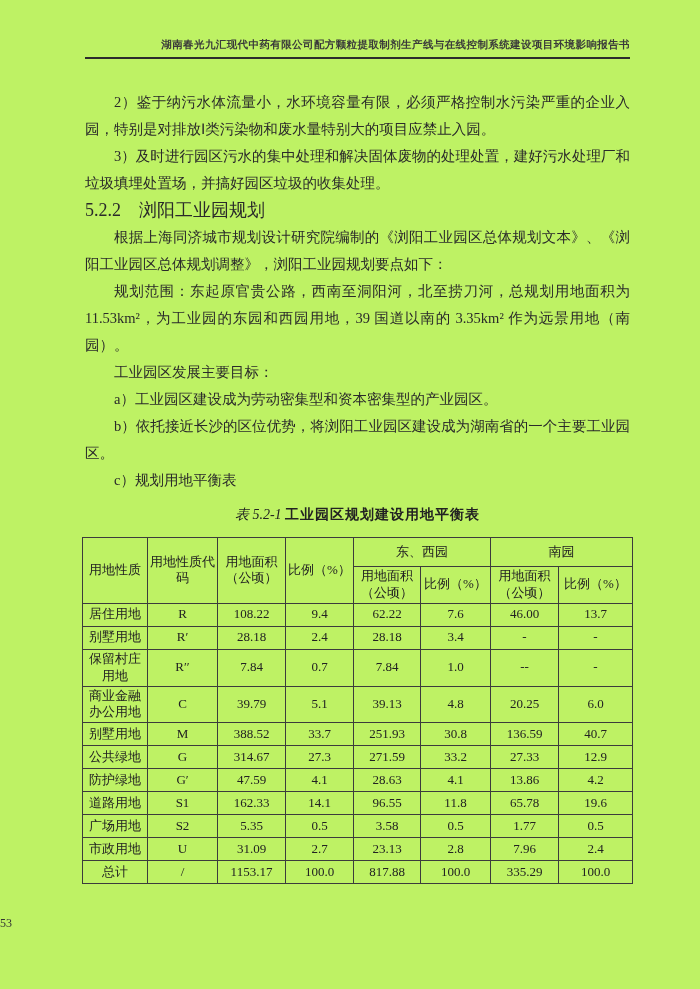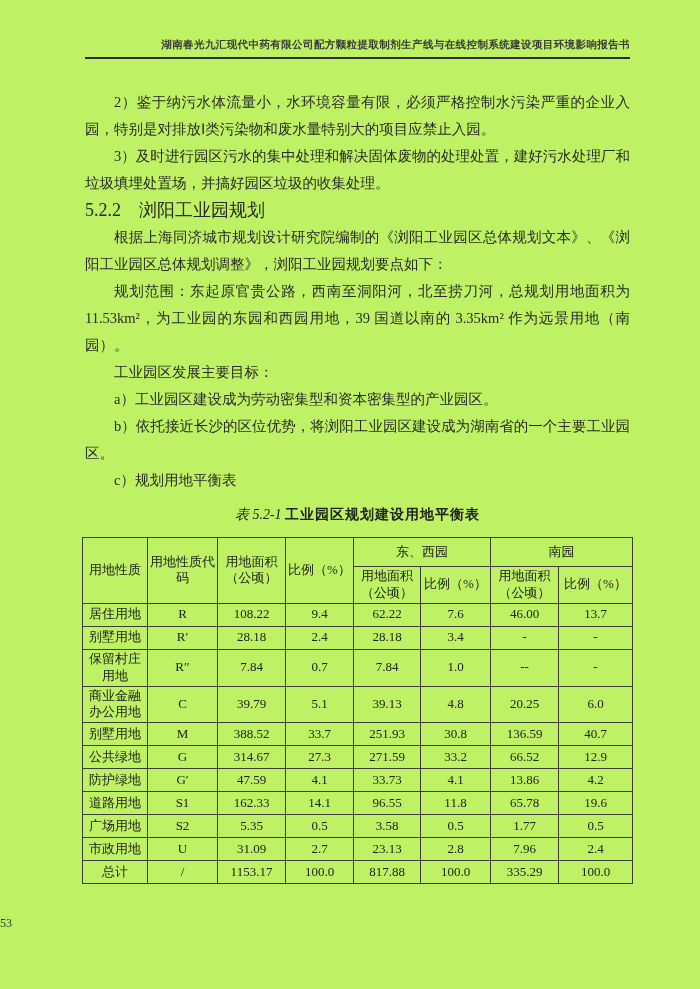--- a/index.html
+++ b/index.html
@@ -191,29 +191,29 @@
           <td>136.59</td>
           <td>40.7</td>
         </tr>
         <tr>
           <td>公共绿地</td>
           <td>G</td>
           <td>314.67</td>
           <td>27.3</td>
           <td>271.59</td>
           <td>33.2</td>
-          <td>66.52</td>
+          <td>27.33</td>
           <td>12.9</td>
         </tr>
         <tr>
           <td>防护绿地</td>
           <td>G′</td>
           <td>47.59</td>
           <td>4.1</td>
-          <td>33.73</td>
+          <td>28.63</td>
           <td>4.1</td>
           <td>13.86</td>
           <td>4.2</td>
         </tr>
         <tr>
           <td>道路用地</td>
           <td>S1</td>
           <td>162.33</td>
           <td>14.1</td>
           <td>96.55</td>

